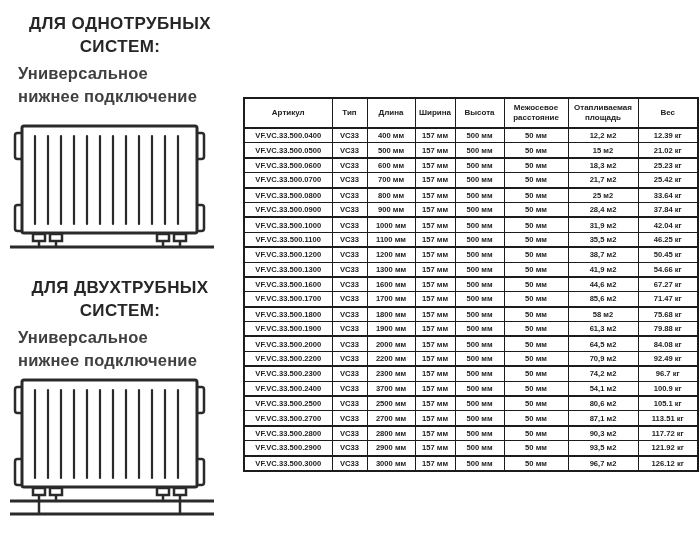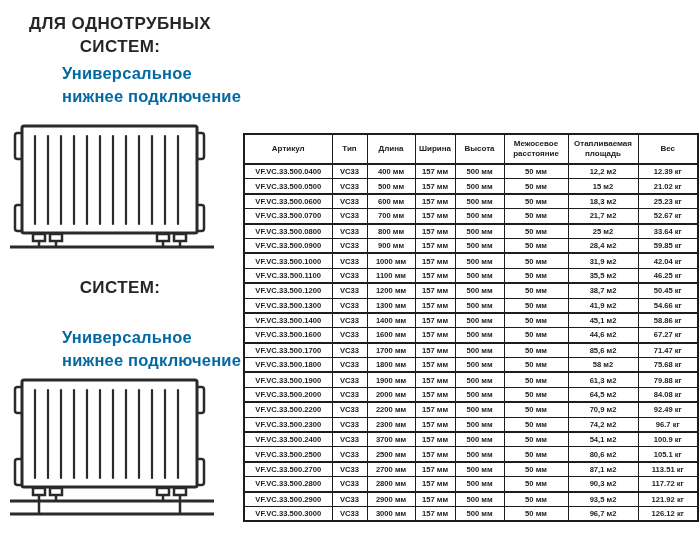--- a/index.html
+++ b/index.html
@@ -37,34 +37,32 @@
   }
   .sec-sub {
     position: absolute;
     left: 18px;
     width: 215px;
     text-align: left;
     font-weight: bold;
     font-size: 16.5px;
     line-height: 23px;
     letter-spacing: 0.2px;
-    color: #0369a1;
-    margin-left: 44px;
+    color: #404040;
   }
   .diagram {
     position: absolute;
     left: 8px;
   }
   .diagram svg { display: block; }
   
   .table-wrap {
     position: absolute;
     left: 243px; top: 97px;
     width: 454px;
-    margin-top: 36px;
   }
   table.spec {
     border-collapse: collapse;
     width: 454px;
     table-layout: fixed;
     color: #222222;
   }
   table.spec th, table.spec td {
     border: 1px solid #1c1c1c;
     text-align: center;
@@ -141,20 +139,21 @@
             <line x1="48" y1="129" x2="48" y2="135"></line>
           <line x1="155" y1="129" x2="155" y2="135"></line>
             <line x1="172" y1="129" x2="172" y2="135"></line>
         </g>
 
         <line x1="2" y1="135" x2="206" y2="135" stroke="#2a2a2a" stroke-width="3"></line>
       </svg>
     </div>
 
     <div class="sec-title" style="top:276px;">
+      <div>ДЛЯ ДВУХТРУБНЫХ</div>
       <div>СИСТЕМ:</div>
     </div>
     <div class="sec-sub" style="top:326px;">
       <div>Универсальное</div>
       <div>нижнее подключение</div>
     </div>
 
     <div class="diagram" style="top:372px;">
       <svg width="208" height="146" viewBox="0 0 208 146" fill="none" xmlns="http://www.w3.org/2000/svg">
 
@@ -257,41 +256,41 @@
             <td>25.23 кг</td>
           </tr>
           <tr>
             <td>VF.VC.33.500.0700</td>
             <td>VC33</td>
             <td>700 мм</td>
             <td>157 мм</td>
             <td>500 мм</td>
             <td>50 мм</td>
             <td>21,7 м2</td>
-            <td>52.67 кг</td>
+            <td>25.42 кг</td>
           </tr>
           <tr>
             <td>VF.VC.33.500.0800</td>
             <td>VC33</td>
             <td>800 мм</td>
             <td>157 мм</td>
             <td>500 мм</td>
             <td>50 мм</td>
             <td>25 м2</td>
             <td>33.64 кг</td>
           </tr>
           <tr>
             <td>VF.VC.33.500.0900</td>
             <td>VC33</td>
             <td>900 мм</td>
             <td>157 мм</td>
             <td>500 мм</td>
             <td>50 мм</td>
             <td>28,4 м2</td>
-            <td>59.85 кг</td>
+            <td>37.84 кг</td>
           </tr>
           <tr>
             <td>VF.VC.33.500.1000</td>
             <td>VC33</td>
             <td>1000 мм</td>
             <td>157 мм</td>
             <td>500 мм</td>
             <td>50 мм</td>
             <td>31,9 м2</td>
             <td>42.04 кг</td>
@@ -318,30 +317,20 @@
           </tr>
           <tr>
             <td>VF.VC.33.500.1300</td>
             <td>VC33</td>
             <td>1300 мм</td>
             <td>157 мм</td>
             <td>500 мм</td>
             <td>50 мм</td>
             <td>41,9 м2</td>
             <td>54.66 кг</td>
-          </tr>
-          <tr>
-            <td>VF.VC.33.500.1400</td>
-            <td>VC33</td>
-            <td>1400 мм</td>
-            <td>157 мм</td>
-            <td>500 мм</td>
-            <td>50 мм</td>
-            <td>45,1 м2</td>
-            <td>58.86 кг</td>
           </tr>
           <tr>
             <td>VF.VC.33.500.1600</td>
             <td>VC33</td>
             <td>1600 мм</td>
             <td>157 мм</td>
             <td>500 мм</td>
             <td>50 мм</td>
             <td>44,6 м2</td>
             <td>67.27 кг</td>

